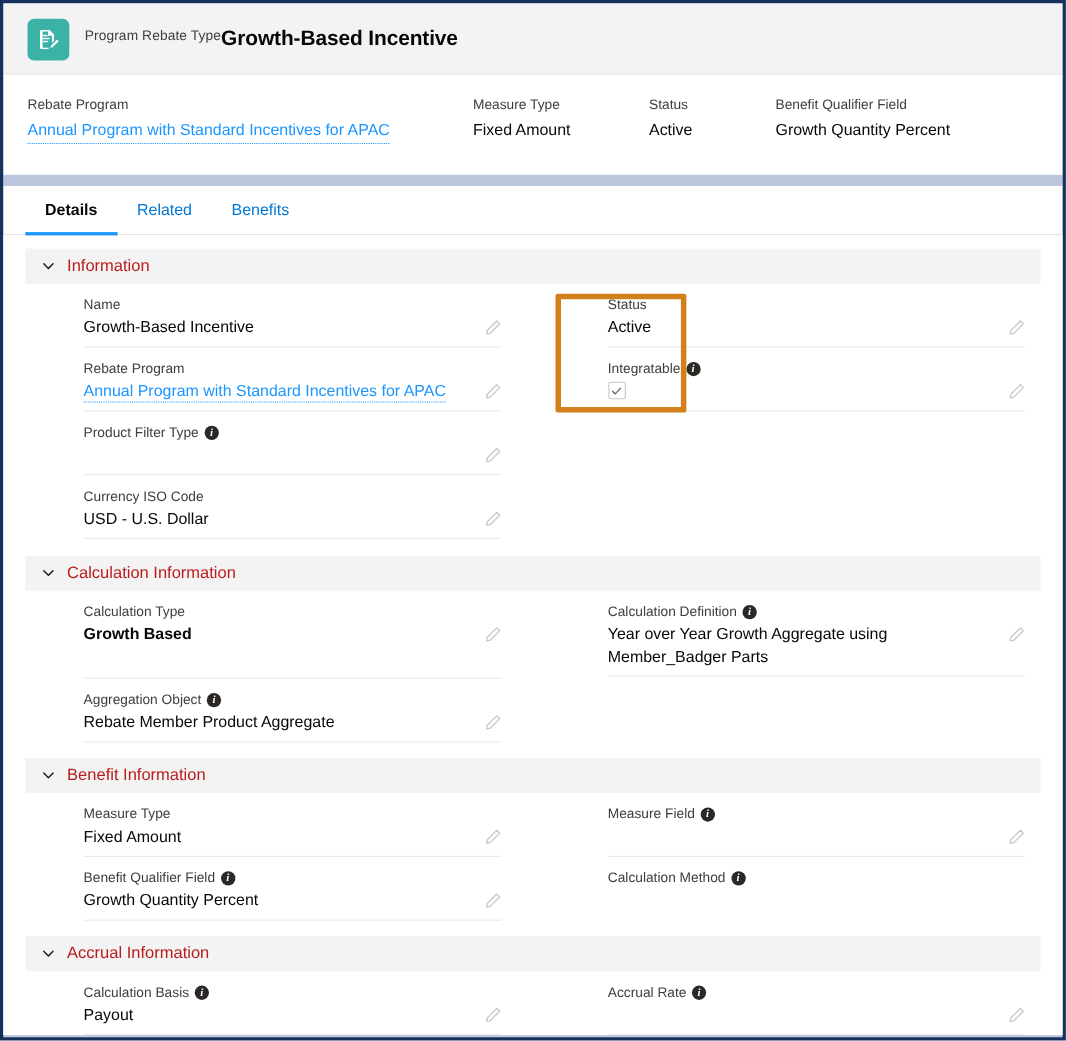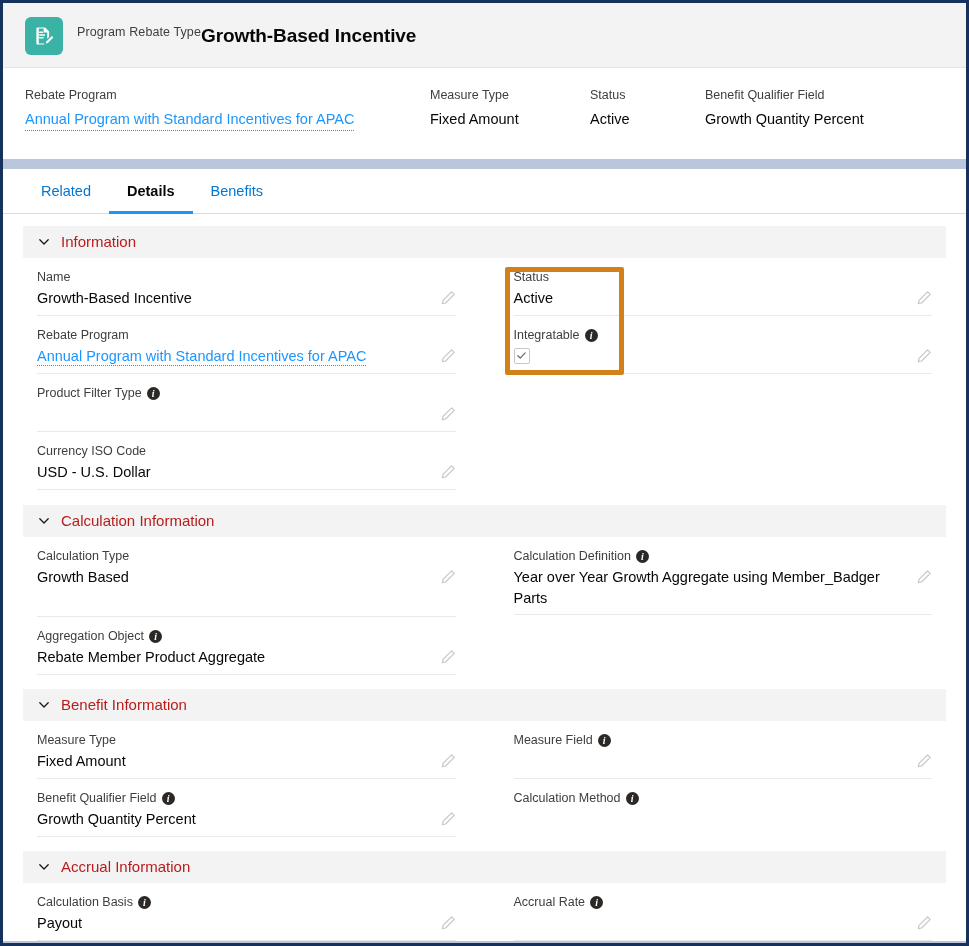--- a/index.html
+++ b/index.html
@@ -125,21 +125,21 @@
   }
   .section-head .sec-title {
     font-size: 15px; color: #b91c1c; line-height: 20px;
   }
 
   .grid {
     display: flex;
     column-gap: 58px;
     padding: 0 14px;
   }
-  .col { flex: 1 1 0; min-width: 0; }
+  .col { flex: 1 1 0; min-width: 0; margin-left: 39px; }
 
   .field {
     padding-top: 11px;
     position: relative;
   }
   .field .f-label {
     font-size: 12.5px;
     color: #3e3e3c;
     line-height: 17px;
     display: flex; align-items: center;
@@ -249,22 +249,22 @@
       <div class="hl-value">Growth Quantity Percent</div>
     </div>
 
   </div>
 
   <div class="gap-band"></div>
 
   <div class="tabs-card">
 
     <div class="tabs">
+      <div class="tab active">Details</div>
       <div class="tab">Related</div>
-      <div class="tab active">Details</div>
       <div class="tab">Benefits</div>
     </div>
 
     <div class="detail-body">
 
       <div class="section-head">
         <span class="chev">
           <svg width="12" height="12" viewBox="0 0 12 12">
               <path d="M1.8 3.8 6 8l4.2-4.2" fill="none" stroke="#181818" stroke-width="1.3" stroke-linecap="round" stroke-linejoin="round"></path>
             </svg>
@@ -381,21 +381,21 @@
         </span>
         <span class="sec-title">Calculation Information</span>
       </div>
       <div class="grid">
         <div class="col">
 
           <div class="field">
             <div class="f-label">
                 <span>Calculation Type</span>
               </div>
-            <div class="f-value-row" style="min-height:52px;">
+            <div class="f-value-row" style="min-height:52px;font-weight:bold;">
               <div class="f-value">Growth Based</div>
               <span class="pencil">
                 <svg width="16" height="16" viewBox="0 0 16 16">
                     <path d="M11.6 1.8 14.2 4.4 5.6 13 2.4 13.6 3 10.4z" fill="none" stroke="#706e6b" stroke-width="1.2" stroke-linejoin="round"></path>
                   </svg>
               </span>
             </div>
           </div>
 
           <div class="field">

